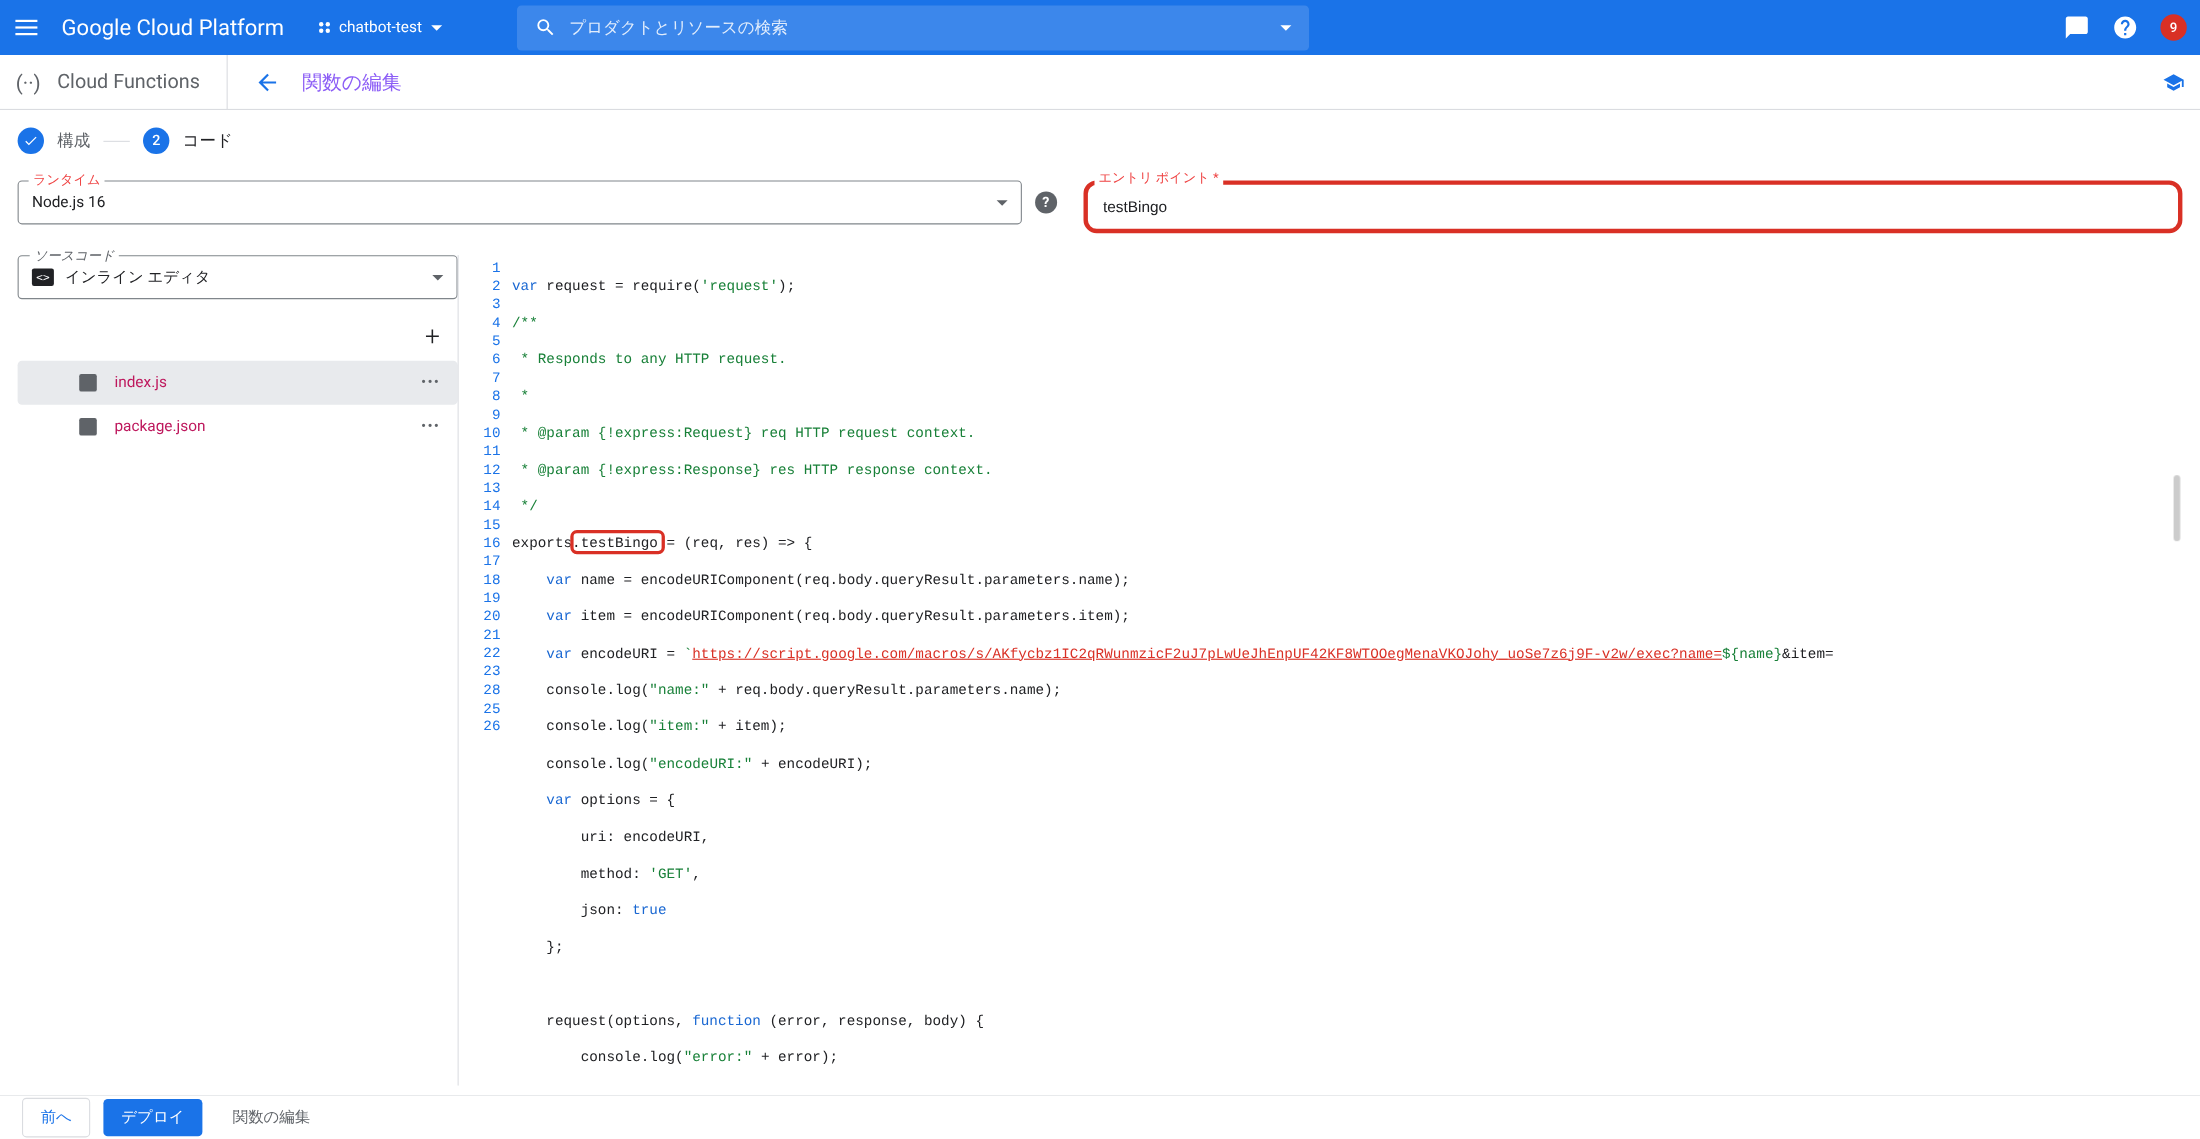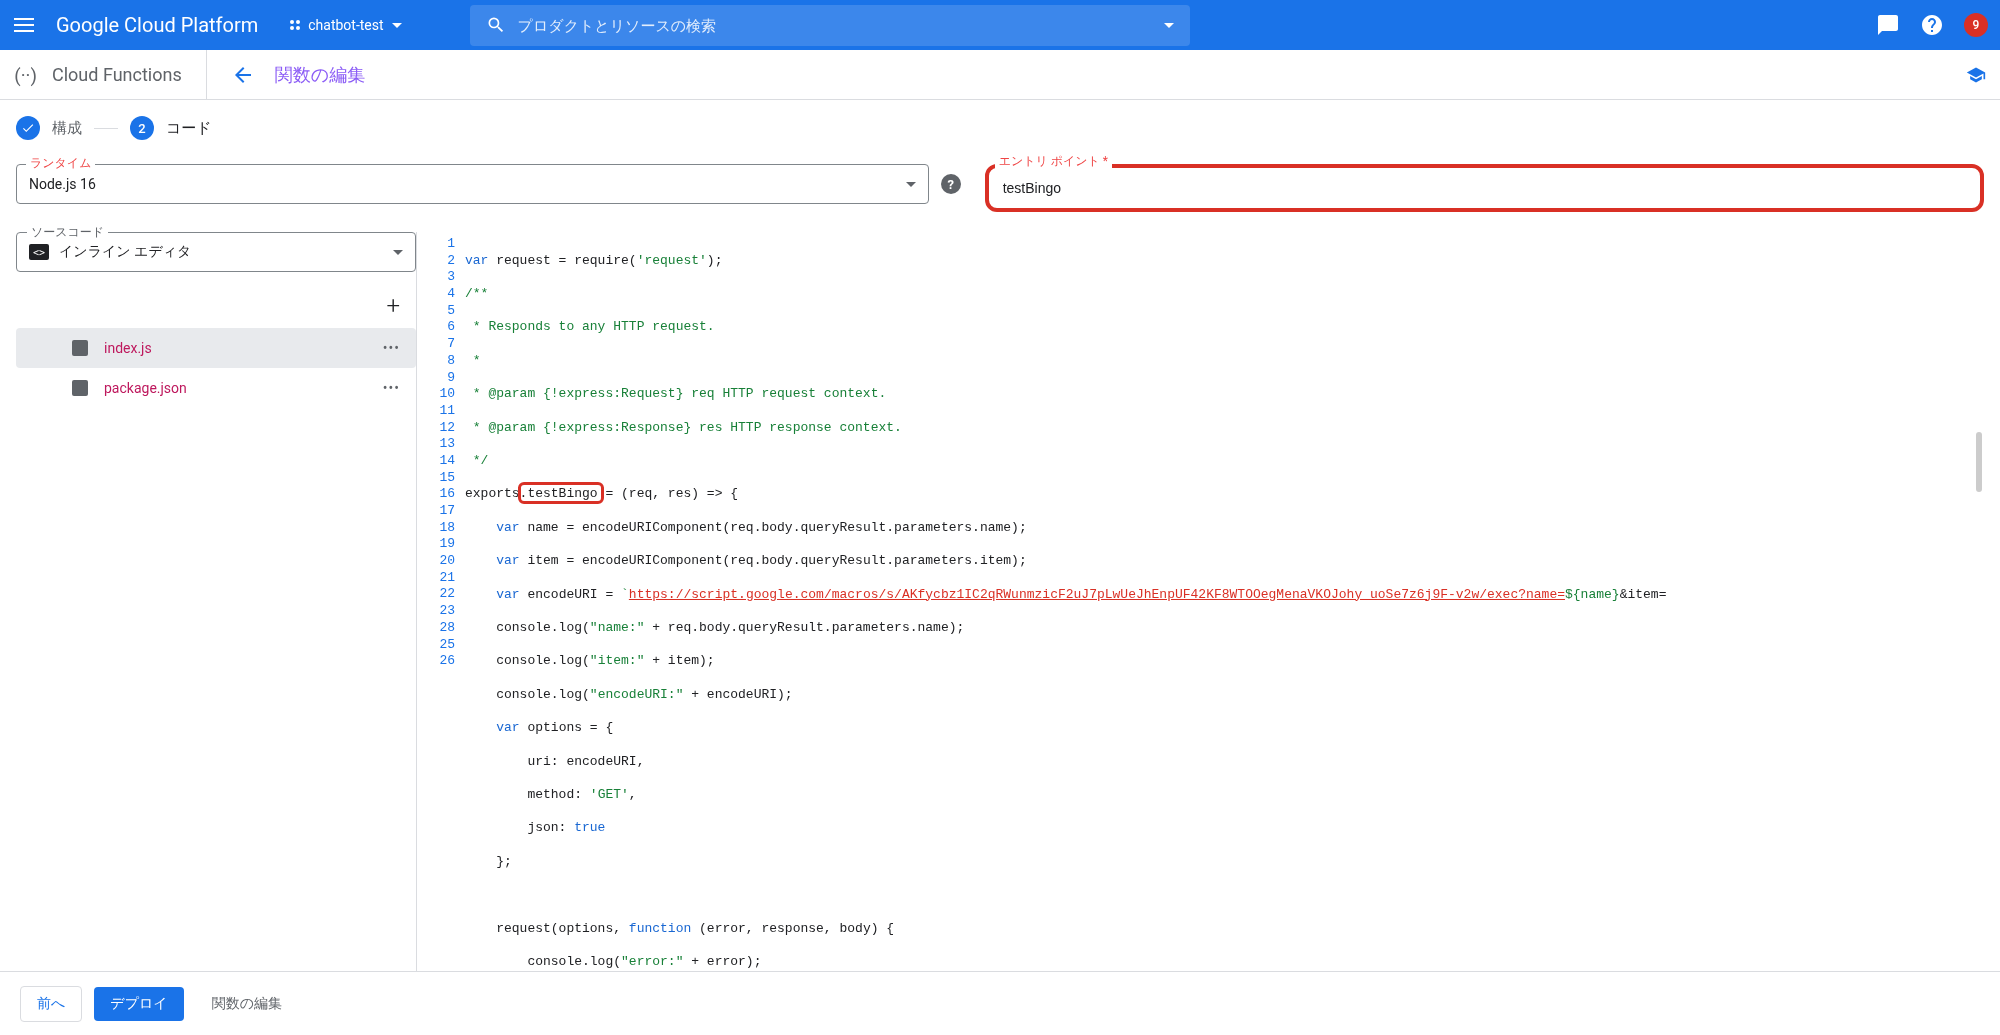--- a/index.html
+++ b/index.html
@@ -53,21 +53,21 @@
 .runtime-wrap { display: flex; align-items: center; flex: 0 0 48%; }
 
 .entry-highlight { border: 4px solid #d93025; border-radius: 12px; padding: 2px; }
 .entry-field { border: none !important; height: 36px; }
 .entry-input { flex: 1; border: none; outline: none; font-size: 14px; color: #202124; width: 100%; }
 
 
 .content-split { display: flex; padding: 0 16px; gap: 0; height: calc(100vh - 280px); }
 .left-panel { width: 400px; flex-shrink: 0; }
 .source-field { border: 1px solid #80868b; border-radius: 4px; height: 40px; display: flex; align-items: center; padding: 0 12px; margin-bottom: 12px; position: relative; }
-.source-label-float { position: absolute; top: -9px; left: 10px; background: #fff; padding: 0 4px; font-size: 12px; color: #5f6368; }
+.source-label-float { position: absolute; top: -9px; left: 10px; background: #fff; padding: 0 4px; font-size: 12px; color: #5f6368; font-style: italic; }
 .code-icon-box { width: 20px; height: 16px; background: #202124; color: #fff; font-size: 10px; display: flex; align-items: center; justify-content: center; border-radius: 2px; margin-right: 10px; font-family: monospace; }
 
 .add-btn-row { display: flex; justify-content: flex-end; padding: 8px 16px; }
 .plus-btn { font-size: 24px; color: #202124; cursor: pointer; font-weight: 300; }
 
 .file-list { }
 .file-item { display: flex; align-items: center; padding: 12px 16px; gap: 16px; cursor: pointer; }
 .file-item.selected { background: #e8eaed; border-radius: 4px; }
 .file-icon-sq { width: 16px; height: 16px; background: #5f6368; border-radius: 2px; margin-left: 40px; }
 .file-name { flex: 1; font-size: 14px; color: #be185d; }
@@ -81,21 +81,21 @@
 .code-line { height: 16.7px; }
 .tok-kw { color: #1967d2; }
 .tok-str { color: #188038; }
 .tok-com { color: #188038; }
 .tok-url { color: #d93025; text-decoration: underline; }
 .tok-fn { color: #1967d2; }
 .tok-bool { color: #1967d2; }
 .code-highlight-box { border: 3px solid #d93025; border-radius: 6px; position: absolute; }
 
 
-.footer-bar { position: fixed; bottom: 0; left: 0; right: 0; height: 64px; background: #fff; border-top: 1px solid #dadce0; display: flex; align-items: center; padding: 0 20px; gap: 12px; }
+.footer-bar { position: fixed; bottom: 0; left: 0; right: 0; height: 40px; background: #fff; border-top: 1px solid #dadce0; display: flex; align-items: center; padding: 0 20px; gap: 12px; }
 .btn { padding: 8px 16px; border-radius: 4px; font-size: 14px; cursor: pointer; border: none; }
 .btn-outline { border: 1px solid #dadce0; background: #fff; color: #1a73e8; }
 .btn-primary { background: #1a73e8; color: #fff; }
 .btn-text { background: transparent; color: #5f6368; }
 .scroll-thumb { position: absolute; right: 2px; top: 200px; width: 6px; height: 60px; background: #ccc; border-radius: 3px; }
 </style>
 </head>
 <body>
 
 <div class="top-header">

